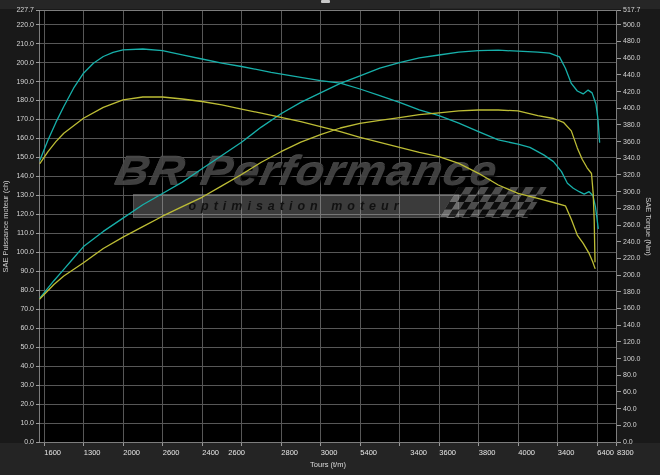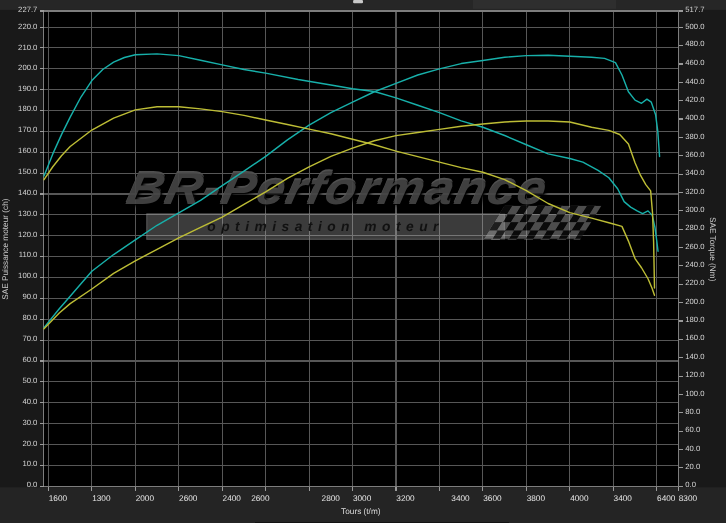--- a/index.html
+++ b/index.html
@@ -218,23 +218,23 @@
     <span class="tick-yr" style="top: 387.932px;">60.0</span>
     <span class="tick-yr" style="top: 404.622px;">40.0</span>
     <span class="tick-yr" style="top: 421.311px;">20.0</span>
     <span class="tick-yr" style="top: 438px;">0.0</span>
     <span class="tick-x" style="top: 448px; left: 27px;">1600</span>
     <span class="tick-x" style="top: 448px; left: 66.5px;">1300</span>
     <span class="tick-x" style="top: 448px; left: 106px;">2000</span>
     <span class="tick-x" style="top: 448px; left: 145.5px;">2600</span>
     <span class="tick-x" style="top: 448px; left: 185px;">2400</span>
     <span class="tick-x" style="top: 448px; left: 211px;">2600</span>
-    <span class="tick-x" style="top: 448px; left: 275px;">2800</span>
+    <span class="tick-x" style="top: 448px; left: 264px;">2800</span>
     <span class="tick-x" style="top: 448px; left: 303.5px;">3000</span>
-    <span class="tick-x" style="top: 448px; left: 343px;">3200</span>
+    <span class="tick-x" style="top: 448px; left: 343px;">5400</span>
     <span class="tick-x" style="top: 448px; left: 393px;">3400</span>
     <span class="tick-x" style="top: 448px; left: 422px;">3600</span>
     <span class="tick-x" style="top: 448px; left: 461.5px;">3800</span>
     <span class="tick-x" style="top: 448px; left: 501px;">4000</span>
     <span class="tick-x" style="top: 448px; left: 540.5px;">3400</span>
     <span class="tick-x" style="top: 448px; left: 580px;">6400</span>
     <span class="tick-x" style="top: 448px; left: 599.75px;">8300</span>
   </div>
 <div id="yl-title" class="axis-title">SAE Puissance moteur (ch)</div>
 <div id="yr-title" class="axis-title">SAE Torque (Nm)</div>

